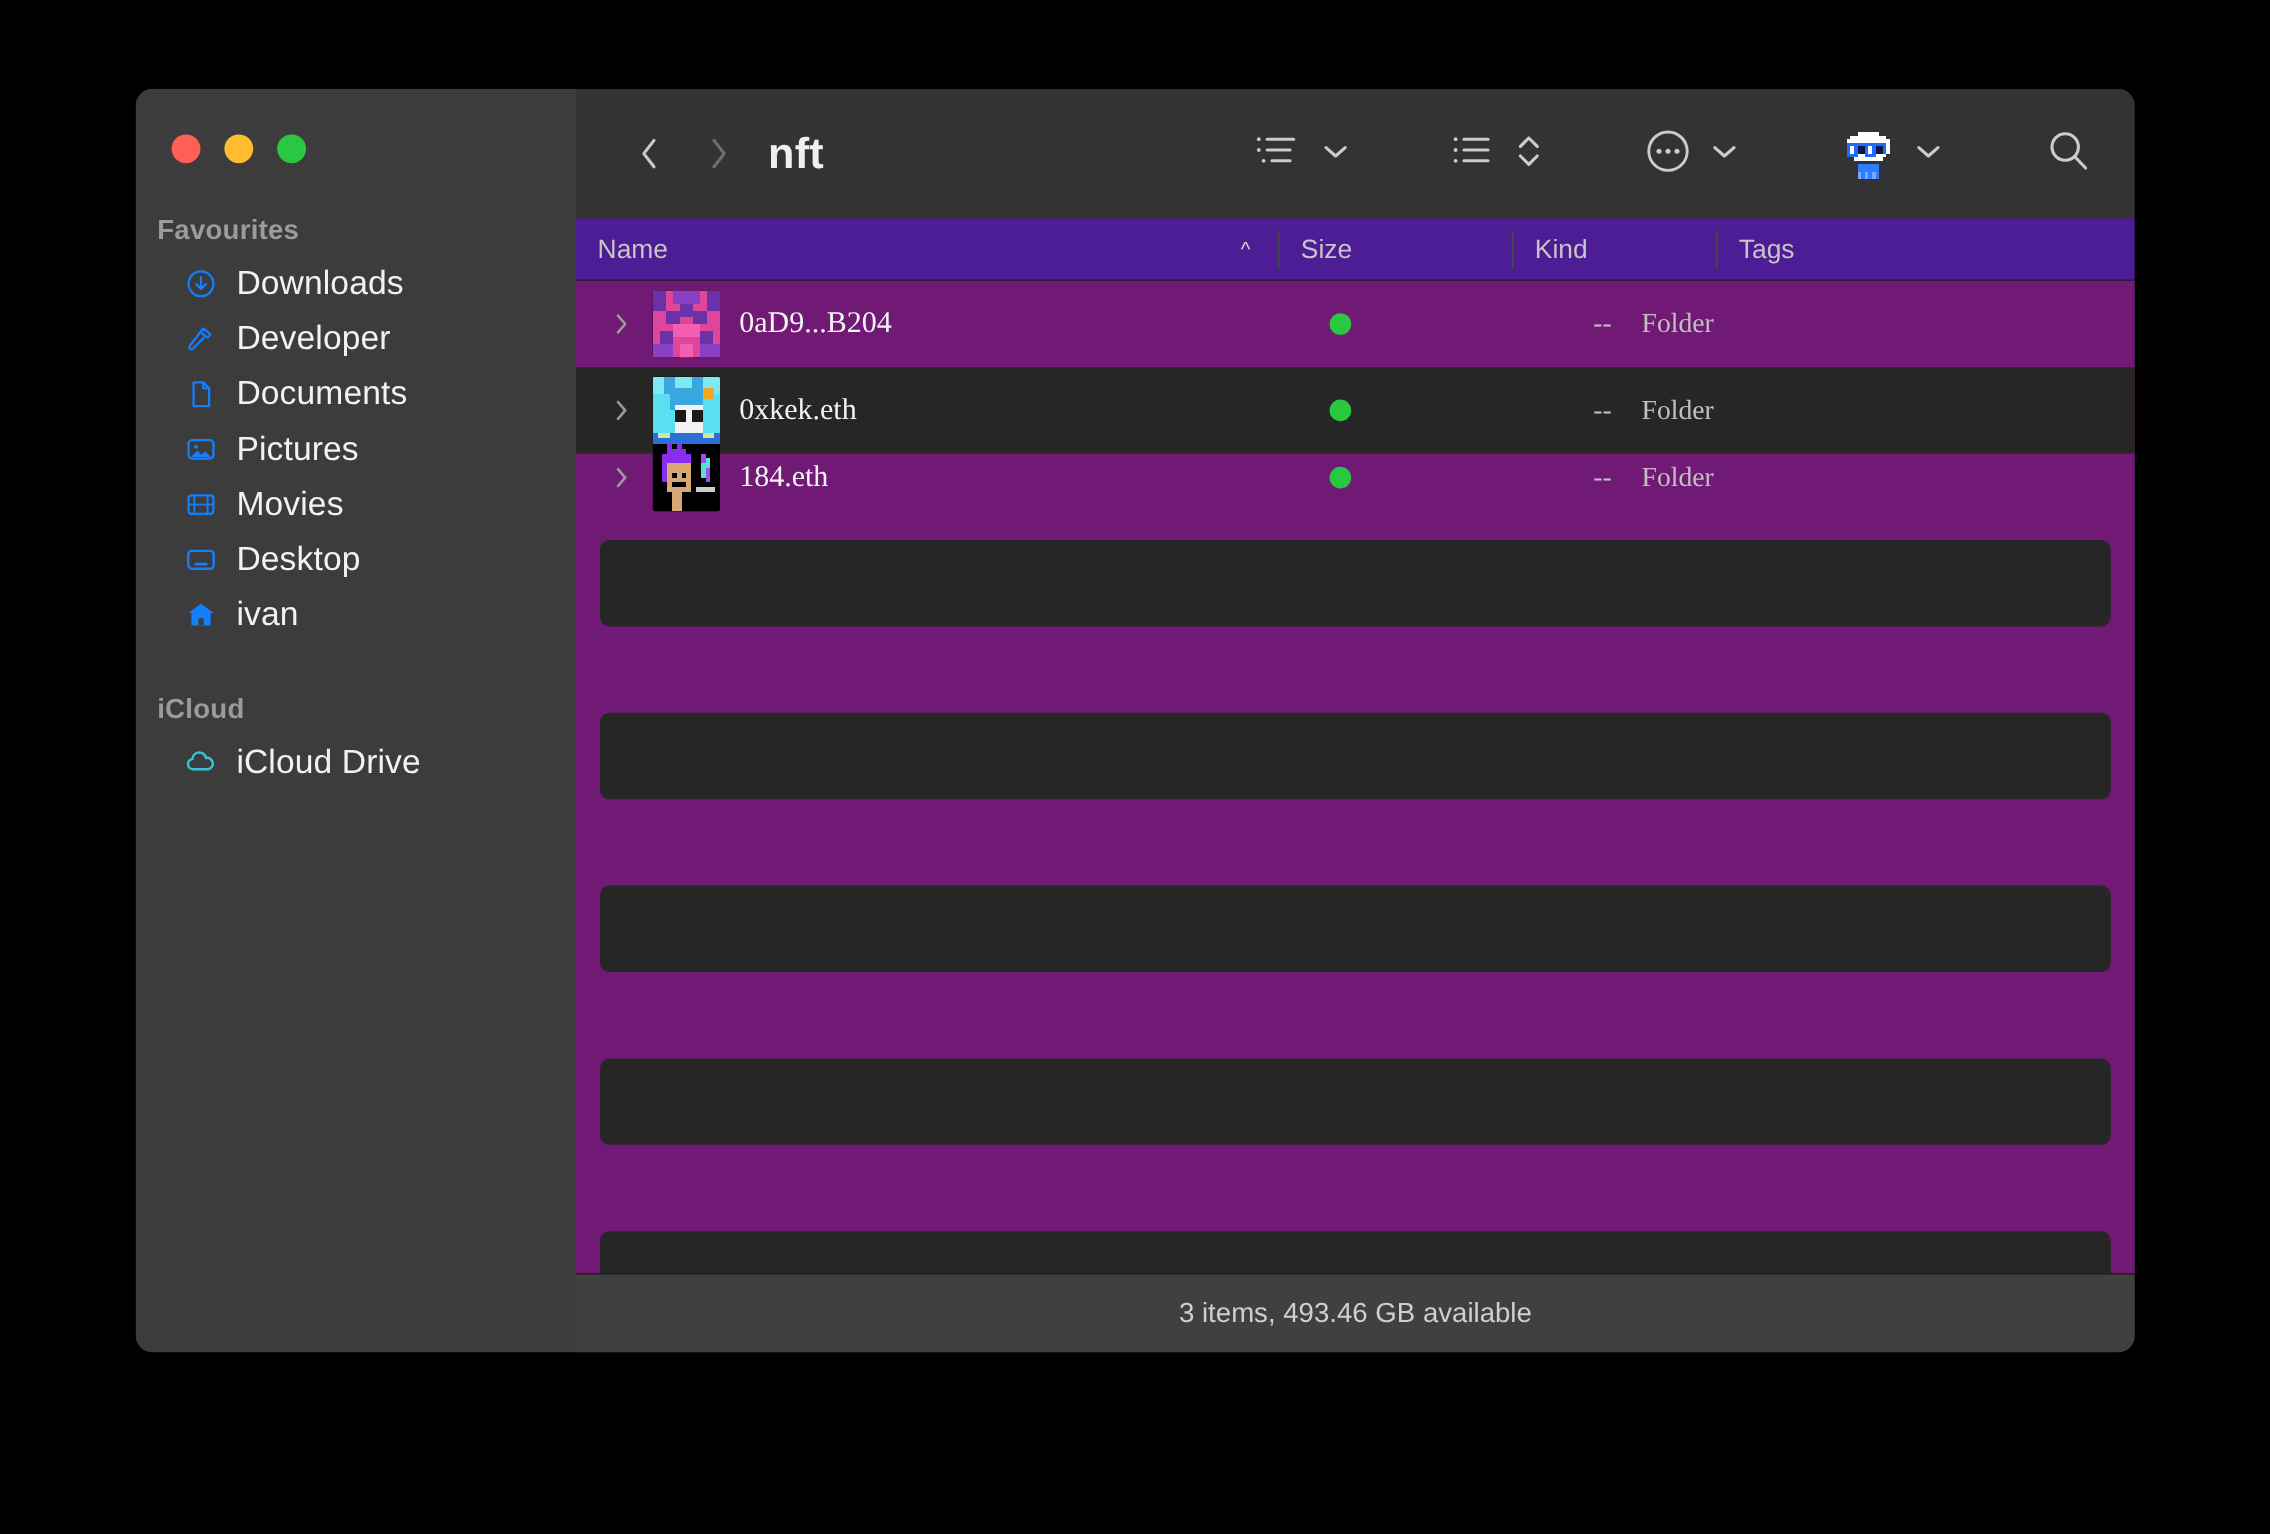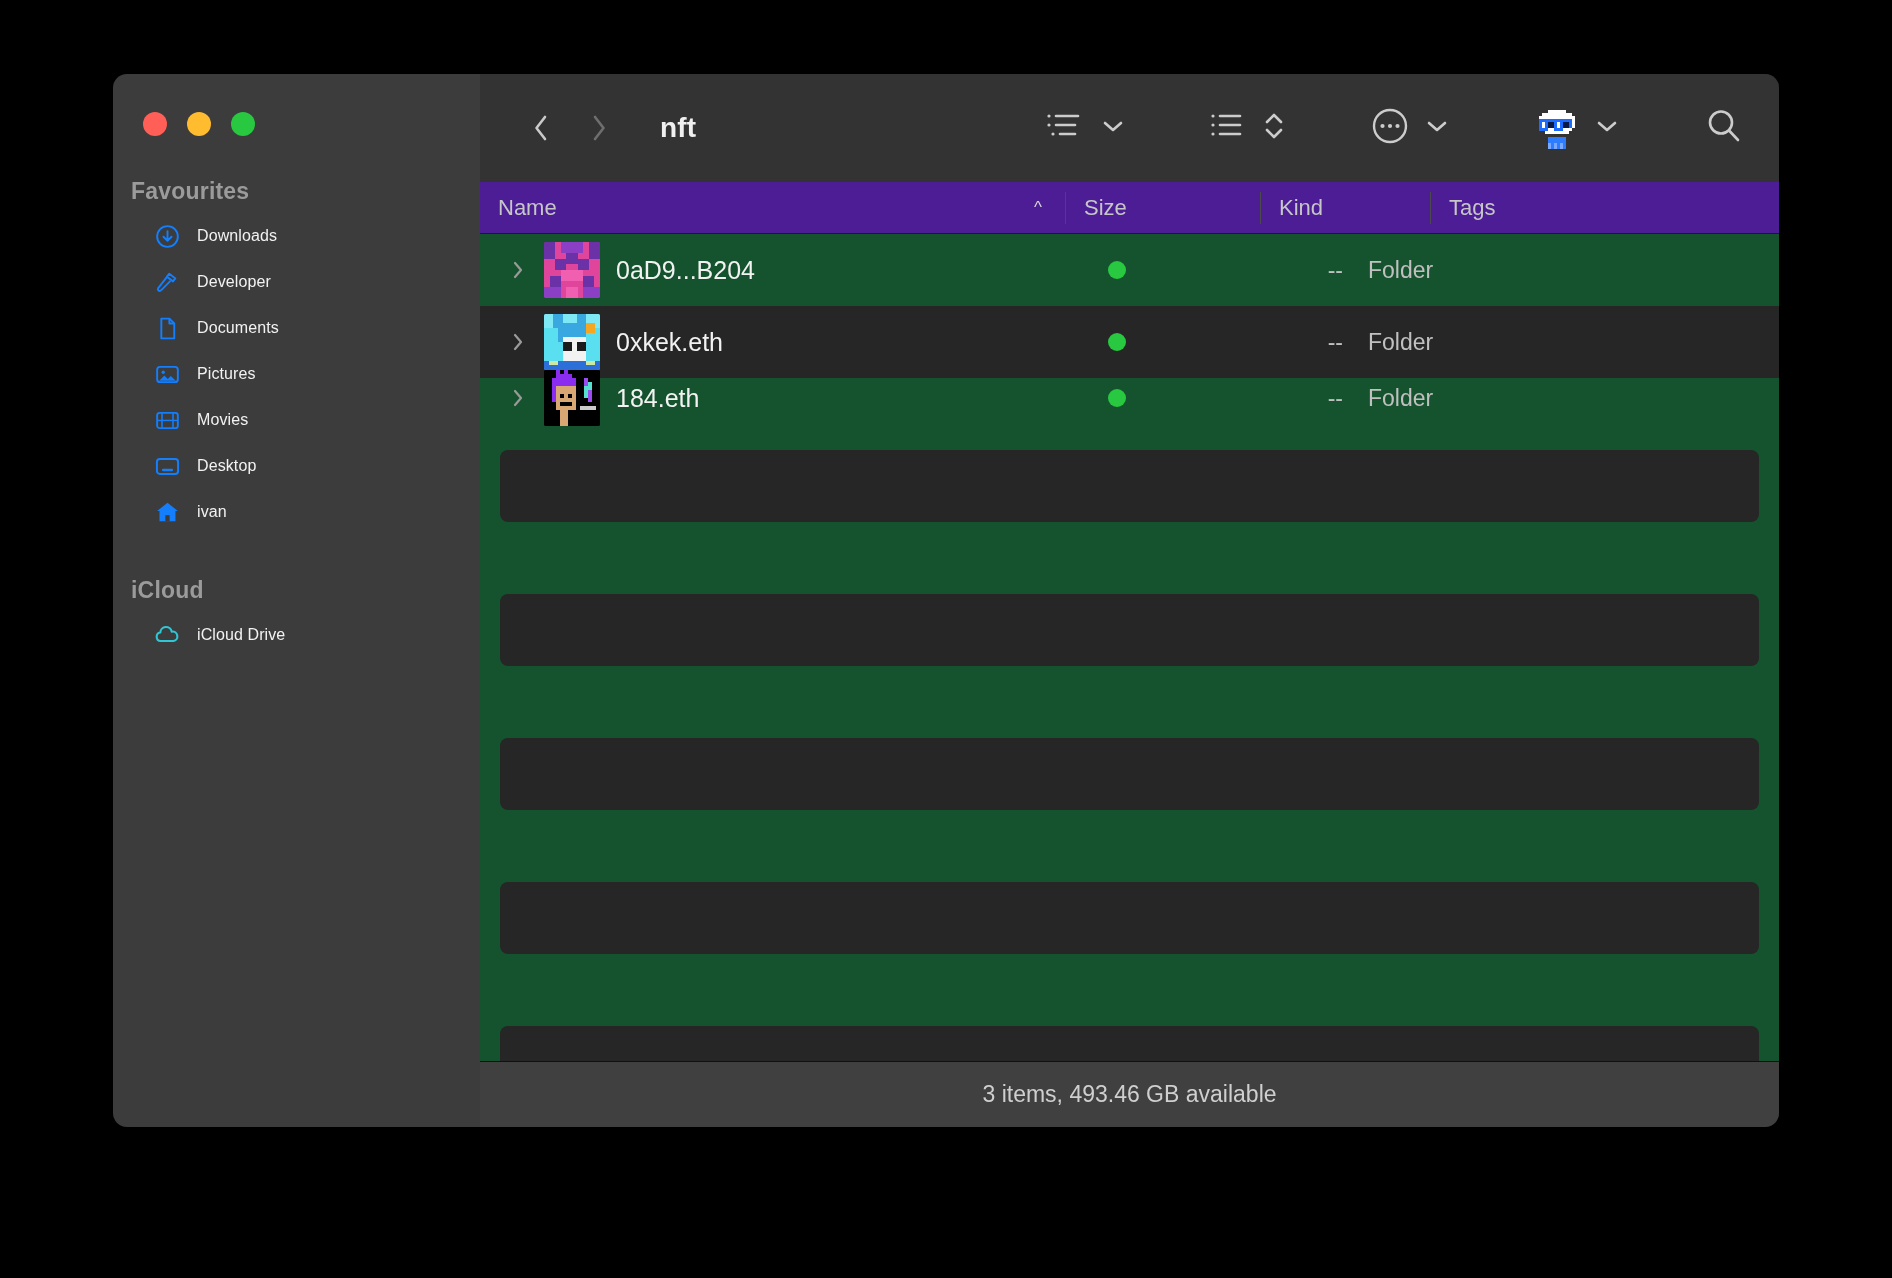--- a/index.html
+++ b/index.html
@@ -58,21 +58,21 @@
     border-radius: 8px;
     margin: 0 12px 0 12px;
   }
   .side-item .s-icon {
     width: 28px; height: 28px;
     display: flex; align-items: center; justify-content: center;
     flex: 0 0 28px;
   }
   .side-item .s-label {
     color: #f2f2f2;
-    font-size: 16px;
+    font-size: 28px;
     font-weight: 400;
     letter-spacing: 0.1px;
   }
 
   
   .content {
     flex: 1;
     background: #1b1b1b;
     display: flex;
     flex-direction: column;
@@ -89,23 +89,23 @@
     position: relative;
     flex: 0 0 108px;
   }
   .nav-btns { display: flex; align-items: center; gap: 24px; margin-left: 10px; }
   .chev {
     width: 34px; height: 42px;
     display: flex; align-items: center; justify-content: center;
   }
   .path-title {
     color: #f0f0f0;
-    font-size: 28px;
+    font-size: 36px;
     font-weight: 700;
-    margin-left: 44px;
+    margin-left: 24px;
     letter-spacing: 0.2px;
   }
   .tool-spacer { flex: 1; }
   .tool-group {
     display: flex; align-items: center;
     gap: 14px;
     margin-left: 56px;
   }
   .tool-group.wide { margin-left: 84px; }
 
@@ -142,21 +142,22 @@
     color: #d8d8d8;
     font-size: 17px;
     line-height: 1;
   }
 
   
   .file-list {
     flex: 1;
     position: relative;
     overflow: hidden;
-    background: #14532d;
+    background: #701a75;
+    font-family: Liberation Serif, serif;
   }
   .stripe {
     position: absolute;
     left: 20px; right: 20px;
     height: 72px;
     background: #262626;
     border-radius: 8px;
   }
   .stripe.full {
     left: 0; right: 0; border-radius: 0;

